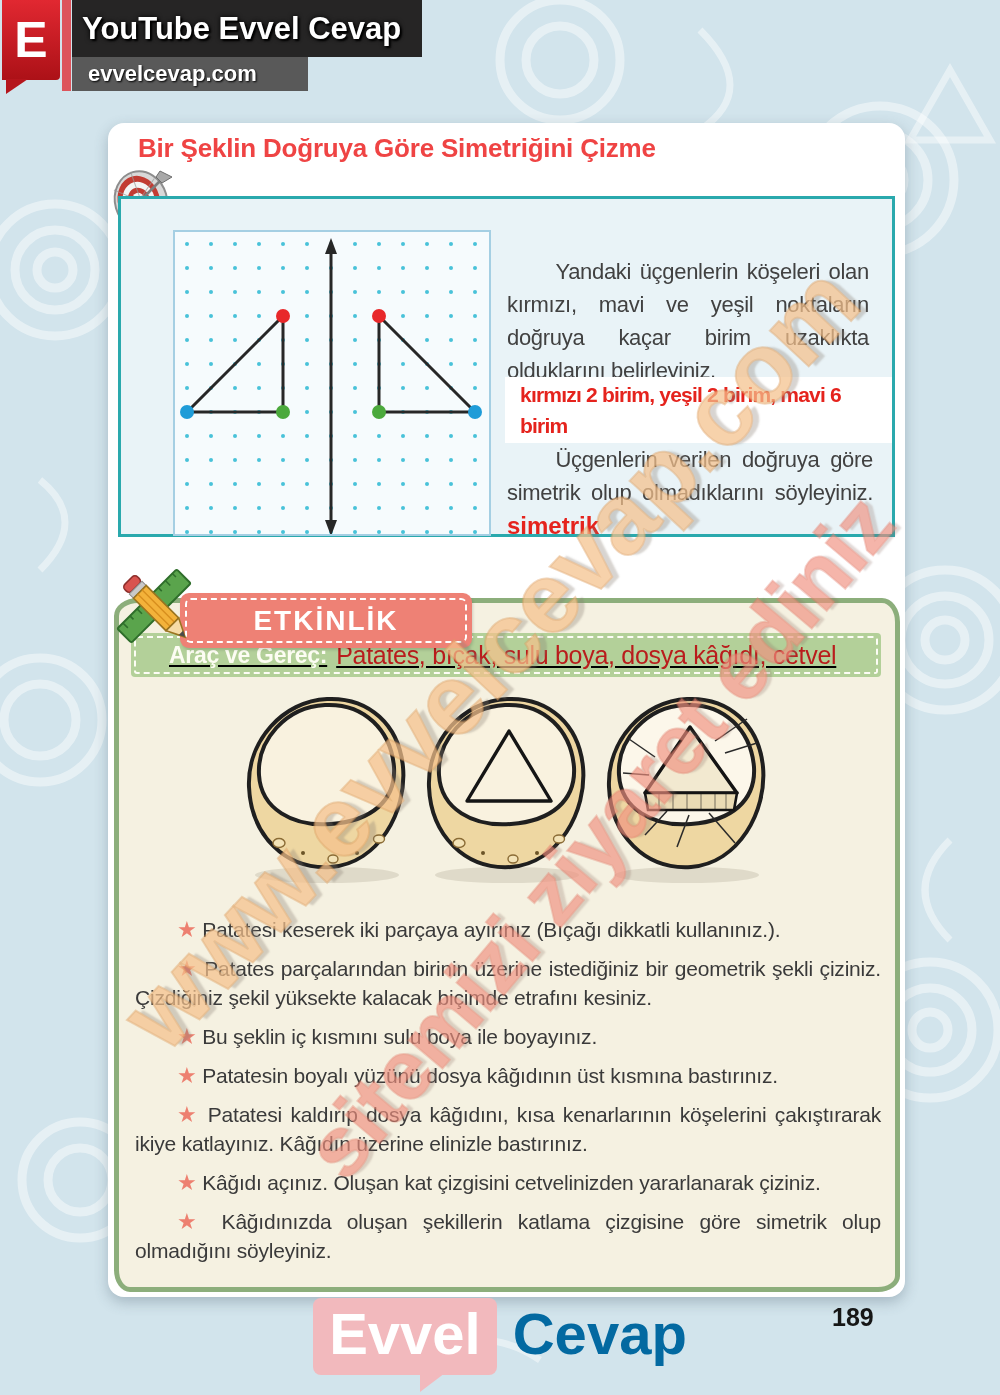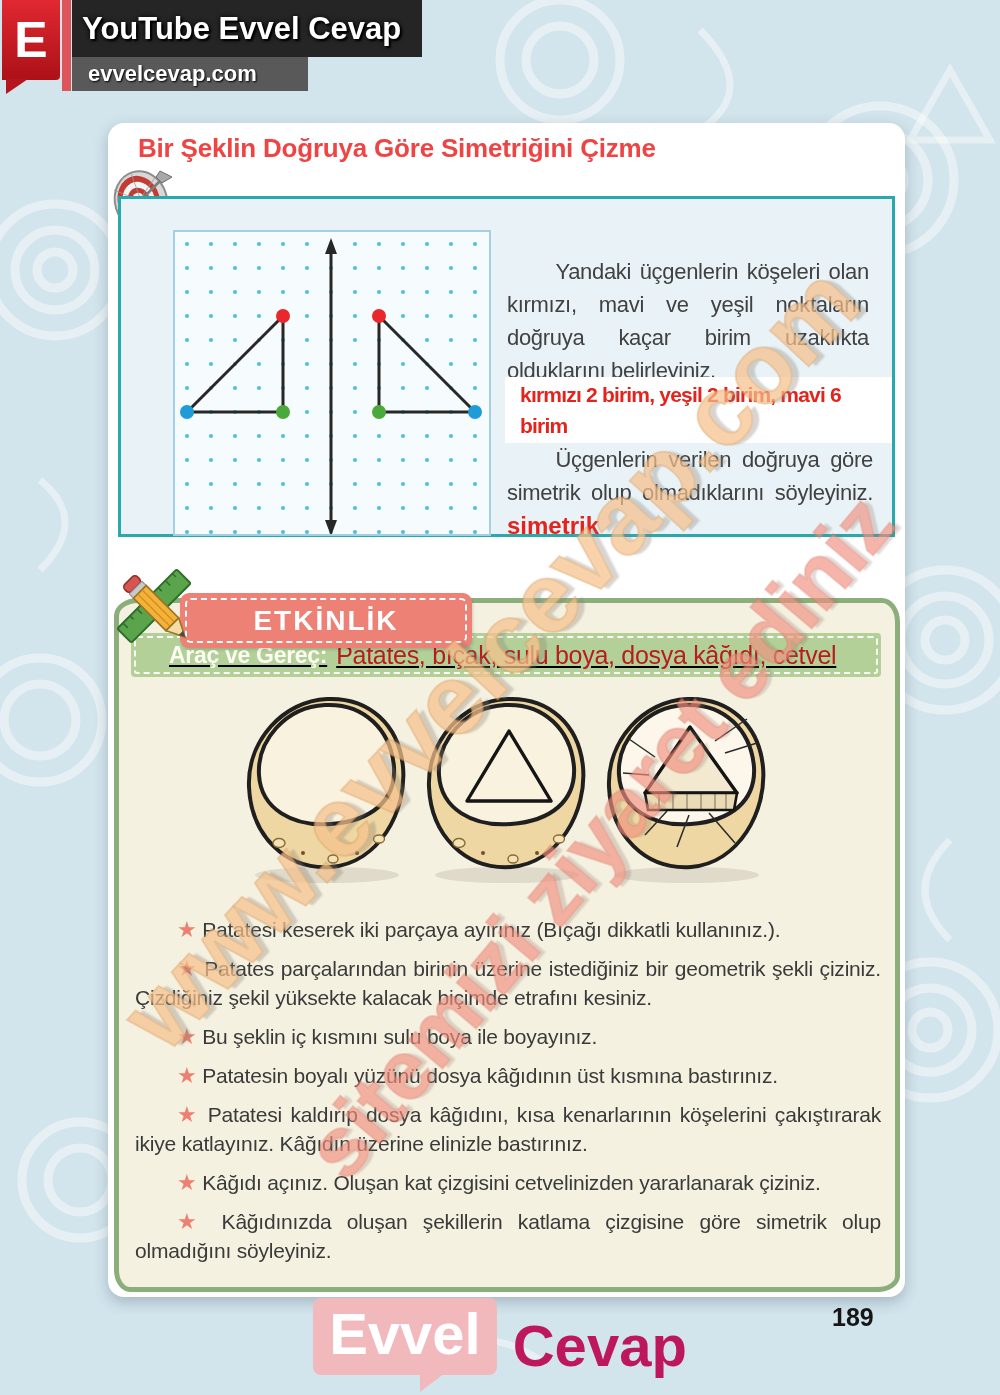--- a/index.html
+++ b/index.html
@@ -64,21 +64,21 @@
     text-shadow:5px 5px 2px rgba(135,124,112,.45);-webkit-text-stroke:2px rgba(221,158,97,.55);}
   .wm2{left:40px;top:788px;width:1120px;font-size:84px;color:#f0907f;opacity:.66;transform:rotate(-50deg);
     text-shadow:4px 4px 2px rgba(140,110,100,.4);-webkit-text-stroke:2px rgba(226,118,100,.5);}
   
   .footer-logo{position:absolute;left:0;top:1298px;width:1000px;display:flex;justify-content:center;
     align-items:flex-start;z-index:15;}
   .logo-evvel{position:relative;background:#f2b9bd;color:#fff;font-weight:bold;font-size:58px;
     padding:2px 16px 8px 16px;border-radius:8px;}
   .logo-evvel::after{content:"";position:absolute;left:58%;bottom:-17px;width:0;height:0;
     border-top:19px solid #f2b9bd;border-right:25px solid transparent;}
-  .logo-cevap{color:#be185d;font-weight:bold;font-size:58px;margin-left:16px;padding-top:14px;}
+  .logo-cevap{color:#0369a1;font-weight:bold;font-size:58px;margin-left:16px;padding-top:2px;}
   .page-num{position:absolute;left:832px;top:1303px;font-size:25px;font-weight:800;color:#161616;z-index:15;}
 </style>
 </head>
 <body>
 
 <svg class="bg-doodles" width="1000" height="1395" viewBox="0 0 1000 1395">
   <g stroke="#ffffff" stroke-opacity="0.45" fill="none" stroke-width="9">
     <circle cx="880" cy="180" r="74"></circle>
       <circle cx="880" cy="180" r="48"></circle>
       <circle cx="880" cy="180" r="24"></circle>

